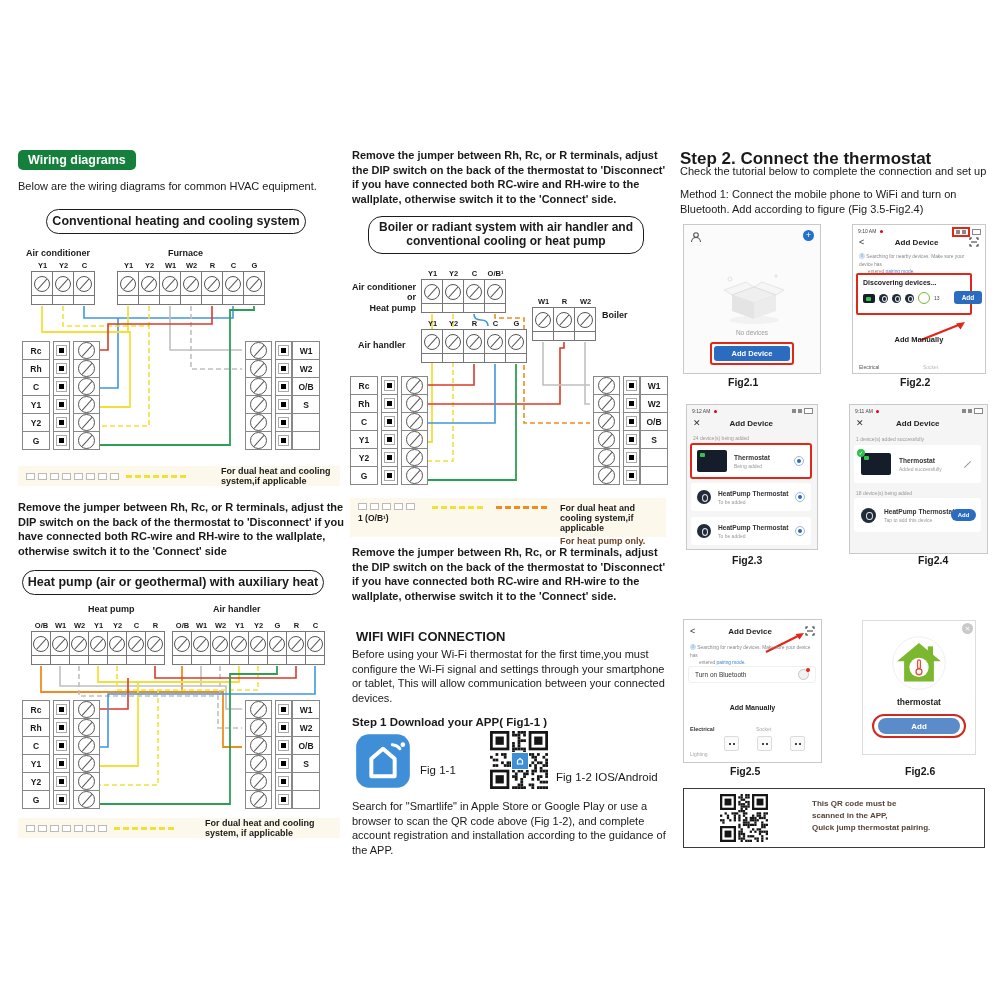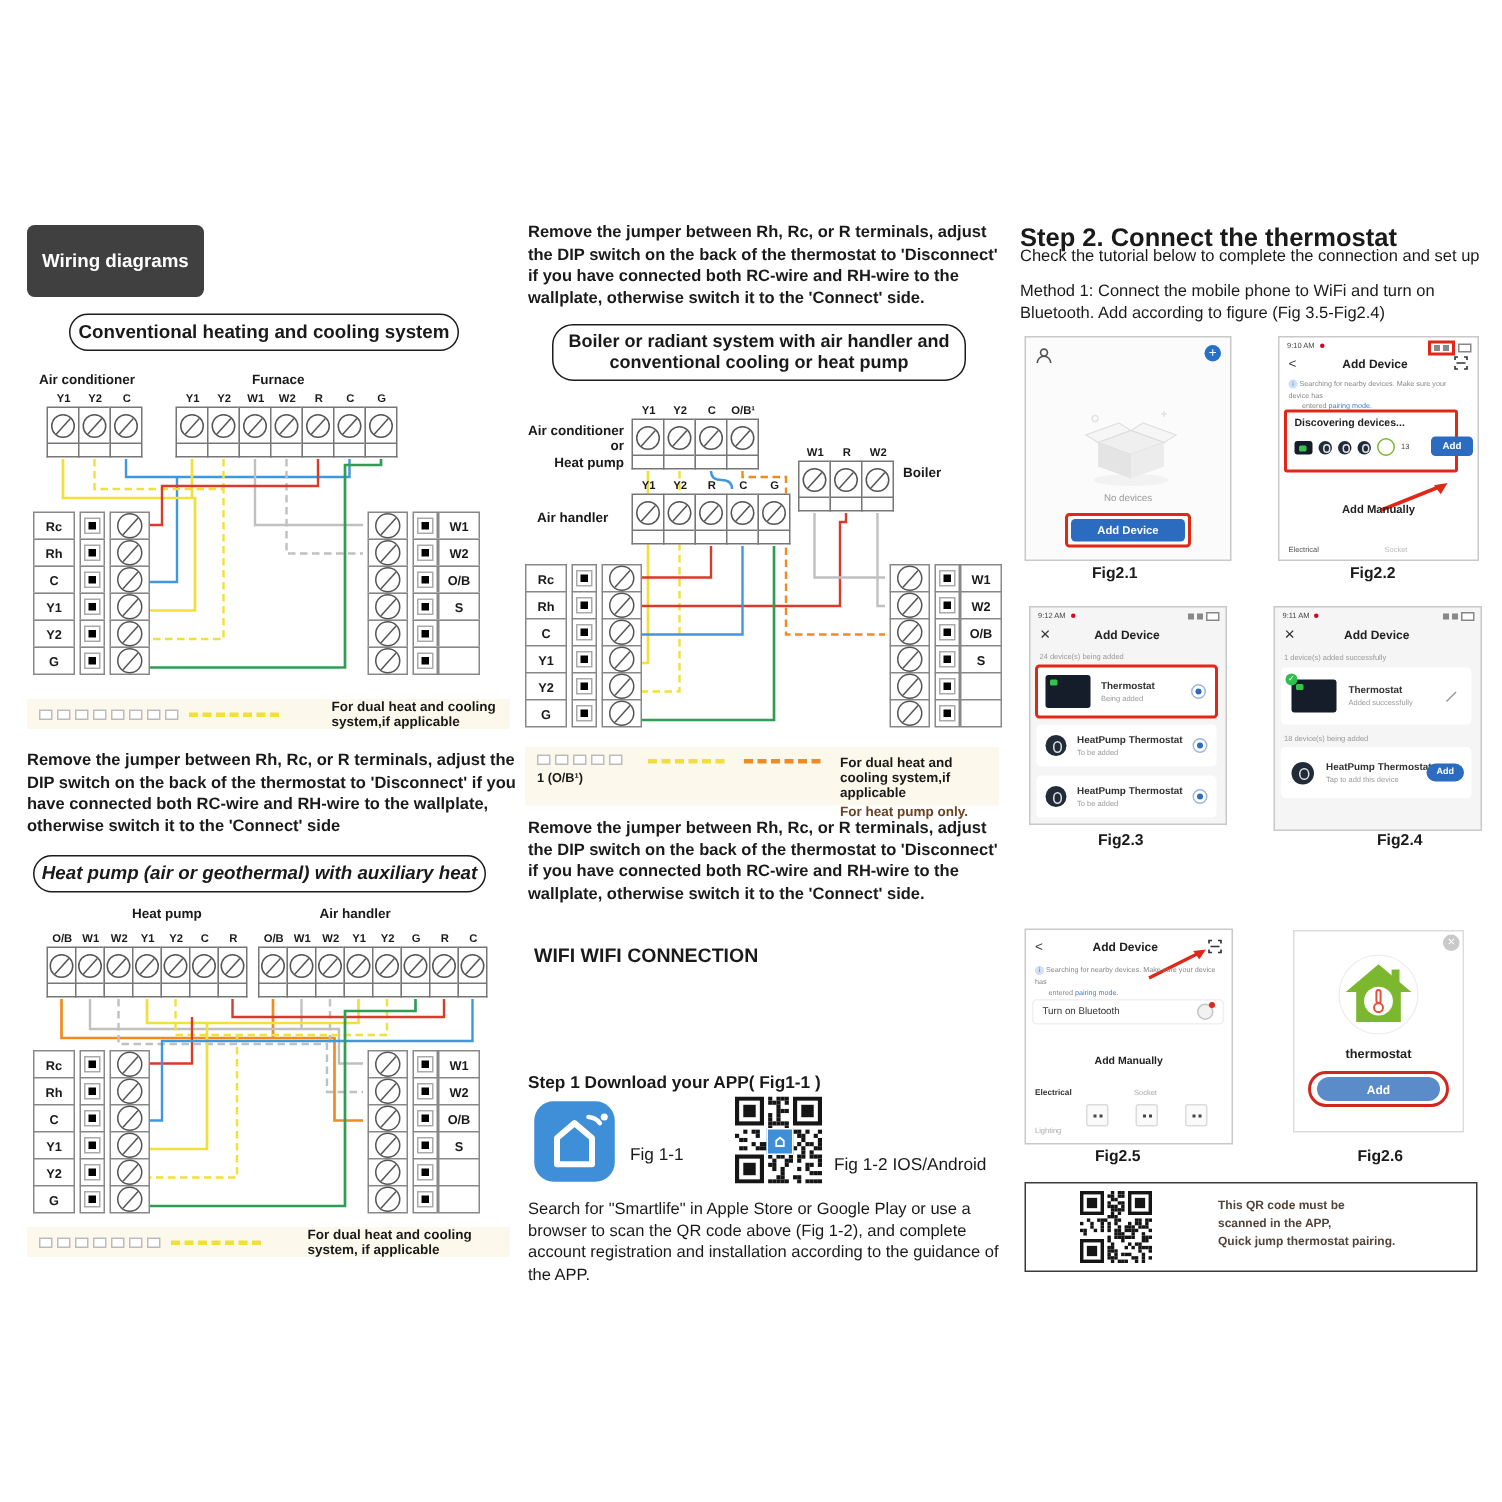--- a/index.html
+++ b/index.html
@@ -1,22 +1,22 @@
 <!DOCTYPE html>
 <html><head>
 <meta charset="utf-8">
 <style>
   html,body{margin:0;padding:0;background:#fff;}
   #page{position:relative;width:1001px;height:1001px;background:#fff;
         font-family:"Liberation Sans",sans-serif;color:#1a1a1a;overflow:hidden;}
   .abs{position:absolute;}
   .b{font-weight:bold;}
   
-  .badge{background:#404040;color:#fff;font-weight:bold;font-size:12.5px;
-         padding:17px 10px;border-radius:5px;}
+  .badge{background:#15803d;color:#fff;font-weight:bold;font-size:12.5px;
+         padding:3px 10px;border-radius:5px;}
   .titlebox{border:1.7px solid #1c1c1c;border-radius:14px;display:flex;
             flex-direction:column;align-items:center;justify-content:center;
             font-weight:bold;font-size:12.5px;text-align:center;line-height:1.15;background:#fff;}
   .note{font-weight:bold;font-size:11px;line-height:1.33;}
   .body-txt{font-size:11px;line-height:1.33;}
   
   .strip{position:absolute;display:flex;}
   .tcell{width:21px;}
   .w19 .tcell{width:19px;}
   .tlab{height:11px;font-weight:bold;font-size:7.5px;text-align:center;line-height:11px;}
@@ -81,20 +81,21 @@
   .sock i{width:2px;height:2px;background:#444;display:block;}
   .toggle{width:9px;height:9px;border:1px solid #c5c5c5;border-radius:50%;position:relative;background:#f2f2f2;}
   .toggle::after{content:'';position:absolute;right:-2px;top:-2px;width:4px;height:4px;background:#e02718;border-radius:50%;}
 </style>
 </head>
 <body>
 
 <div id="page">
 
   <div class="abs badge" style="left:18px;top:150px;">Wiring diagrams</div>
+  <div class="abs body-txt" style="left:18px;top:179px;width:330px;">Below are the wiring diagrams for common HVAC equipment.</div>
 
   <div class="abs titlebox" style="left:46px;top:209px;width:258px;height:23px;">
     <span>Conventional heating and cooling system</span>
   </div>
 
   <div class="abs" style="left:18px;top:246px;width:322px;height:244px;">
     <svg class="wires" width="322" height="244">
       <path d="M66,60 V72 H215 V60" stroke="#3f97e0" stroke-width="1.6" fill="none"></path>
       <path d="M100,72 V142 H76" stroke="#3f97e0" stroke-width="1.6" fill="none"></path>
       <path d="M24,60 V86 H112 V161 H76 M110,60 V86" stroke="#f2e03a" stroke-width="1.8" fill="none"></path>
@@ -311,21 +312,21 @@
           <i></i>
           <i></i>
           <i></i>
         </span>
       <span style="margin-left:28px;">For dual heat and cooling system,if applicable</span>
     </div>
   </div>
 
   <div class="abs note" style="left:18px;top:500px;width:330px;">Remove the jumper between Rh, Rc, or R terminals, adjust the DIP switch on the back of the thermostat to 'Disconnect' if you have connected both RC-wire and RH-wire to the wallplate, otherwise switch it to the 'Connect' side</div>
 
-  <div class="abs titlebox" style="left:22px;top:570px;width:300px;height:23px;font-style:italic;">
+  <div class="abs titlebox" style="left:22px;top:570px;width:300px;height:23px;">
     <span>Heat pump (air or geothermal) with auxiliary heat</span>
   </div>
 
   <div class="abs w19" style="left:18px;top:600px;width:322px;height:240px;">
     <svg class="wires" width="322" height="240">
       <path d="M23,66 V92 H205 V147 H224 M164,66 V92" stroke="#f08c1e" stroke-width="1.8" fill="none"></path>
       <path d="M42,66 V86 H208 V109 H224 M183,66 V86" stroke="#c0c0c0" stroke-width="1.6" fill="none"></path>
       <path d="M61,66 V96 H200 V128 H224 M202,66 V96" stroke="#c0c0c0" stroke-width="1.6" fill="none" stroke-dasharray="5 3"></path>
       <path d="M80,66 V82 H221 V66 M120,82 V166 H76" stroke="#f2e03a" stroke-width="1.8" fill="none"></path>
       <path d="M99,66 V90 H240 V66 M140,90 V185 H76" stroke="#f2e03a" stroke-width="1.6" fill="none" stroke-dasharray="5 3"></path>
@@ -837,20 +838,21 @@
       <span style="display:flex;flex-direction:column;gap:3px;margin-left:6px;">
         <span>For dual heat and cooling system,if applicable</span>
         <span style="color:#6b4423;">For heat pump only.</span>
       </span>
     </div>
   </div>
 
   <div class="abs note" style="left:352px;top:545px;width:322px;">Remove the jumper between Rh, Rc, or R terminals, adjust the DIP switch on the back of the thermostat to 'Disconnect' if you have connected both RC-wire and RH-wire to the wallplate, otherwise switch it to the 'Connect' side.</div>
 
   <div class="abs b" style="left:356px;top:629px;font-size:13px;">WIFI WIFI CONNECTION</div>
+  <div class="abs body-txt" style="left:352px;top:647px;width:320px;">Before using your Wi-Fi thermostat for the first time,you must configure the Wi-Fi signal and settings through your smartphone or tablet, This will allow communication between your connected devices.</div>
 
   <div class="abs b" style="left:352px;top:716px;font-size:11.5px;">Step 1 Download your APP( Fig1-1 )</div>
 
   <div class="abs" style="left:355px;top:733px;width:56px;height:56px;">
     <svg width="56" height="56" viewBox="0 0 48 48">
       <rect x="1" y="1" width="46" height="46" rx="11" fill="#3f8fd8"></rect>
       <path d="M14 37 V22 L24 13.5 L34 22 V37 Z" fill="none" stroke="#fff" stroke-width="3.4" stroke-linejoin="round"></path>
       <path d="M32 10 a9 9 0 0 1 6.5 3.5" stroke="#fff" stroke-width="2.6" fill="none" stroke-linecap="round"></path>
       <circle cx="41" cy="10" r="2" fill="#fff"></circle>
     </svg>

